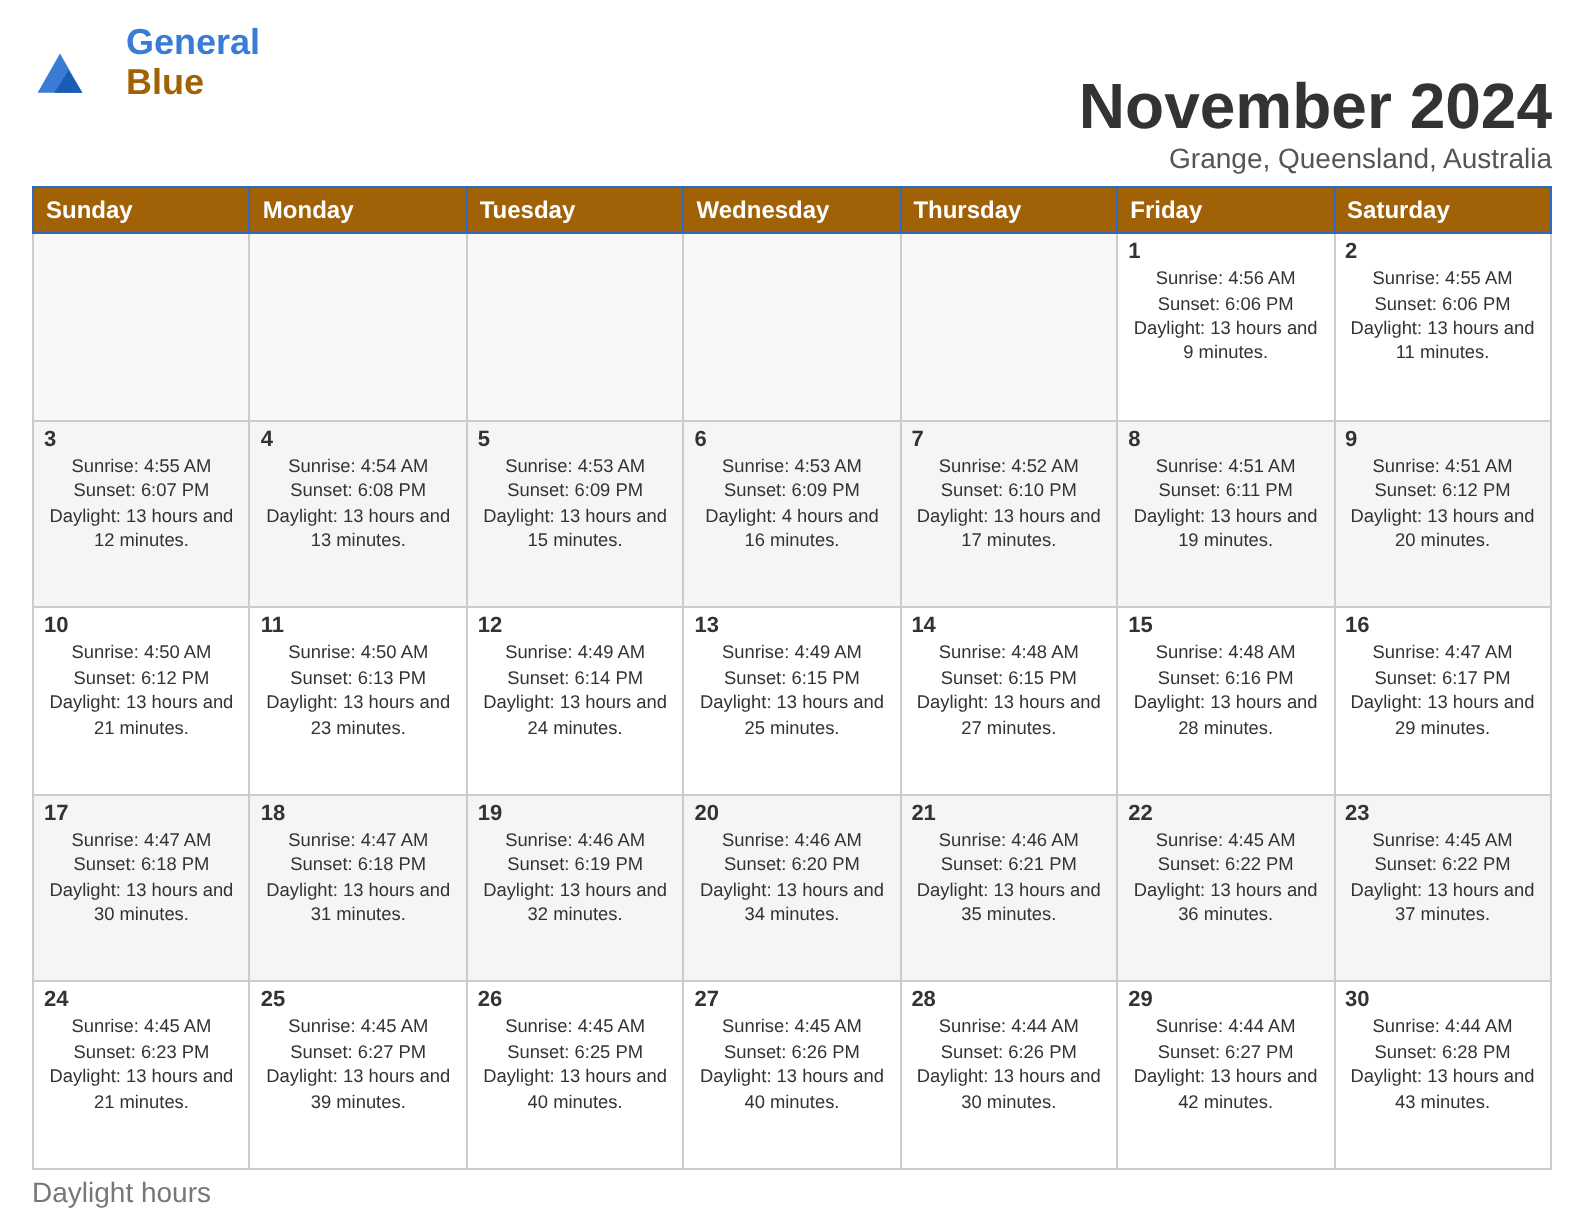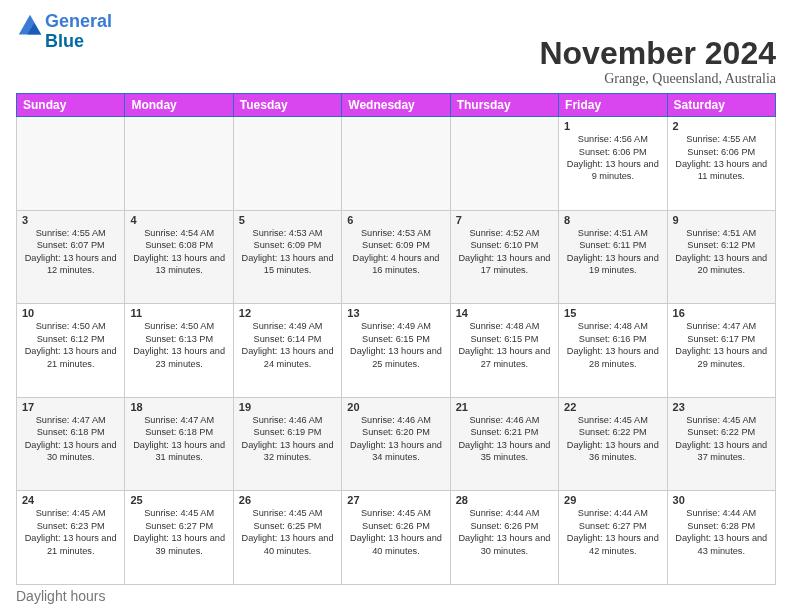--- a/index.html
+++ b/index.html
@@ -18,22 +18,22 @@
       flex-direction: column;
     }
     .header {
       display: flex;
       align-items: flex-start;
       justify-content: space-between;
       margin-bottom: 6px;
     }
     .logo {
       display: flex;
-      align-items: flex-start;
-      gap: 1px;
+      align-items: flex-end;
+      gap: 19px;
     }
     .logo-text {
       font-size: 18px;
       font-weight: bold;
       color: #333;
       line-height: 1.1;
     }
     .logo-text span {
       color: #3a7bd5;
     }
@@ -47,31 +47,30 @@
     .main-title {
       font-size: 32px;
       font-weight: bold;
       color: #333;
       line-height: 1.1;
       margin-top: 24px;
     }
     .subtitle {
       font-size: 14px;
       color: #555;
-      font-family: Liberation Serif, serif;
     }
     .calendar {
       flex: 1;
       border: 1px solid #ccc;
       border-collapse: collapse;
       width: 100%;
       table-layout: fixed;
     }
     .calendar th {
-      background: #d946ef;
+      background: #a16207;
       color: #fff;
       font-size: 12px;
       font-weight: bold;
       padding: 4px 6px;
       border: 1px solid #2a6bc5;
       text-align: left;
     }
     .calendar td {
       border: 1px solid #ccc;
       vertical-align: top;
@@ -117,21 +116,21 @@
 
 <div class="page">
   <div class="header">
     <div class="logo">
       <svg class="logo-icon" viewBox="0 0 40 40">
         <polygon points="20,4 36,32 4,32" fill="#3a7bd5"></polygon>
         <polygon points="26,16 36,32 16,32" fill="#1a5bb5"></polygon>
       </svg>
       <div class="logo-text">
         <div><span>General</span></div>
-        <div style="color:#0369a1">Blue</div>
+        <div style="color:#a16207">Blue</div>
       </div>
     </div>
     <div class="title-block">
       <div class="main-title">November 2024</div>
       <div class="subtitle">Grange, Queensland, Australia</div>
     </div>
   </div>
 
   <table class="calendar">
     <thead>

